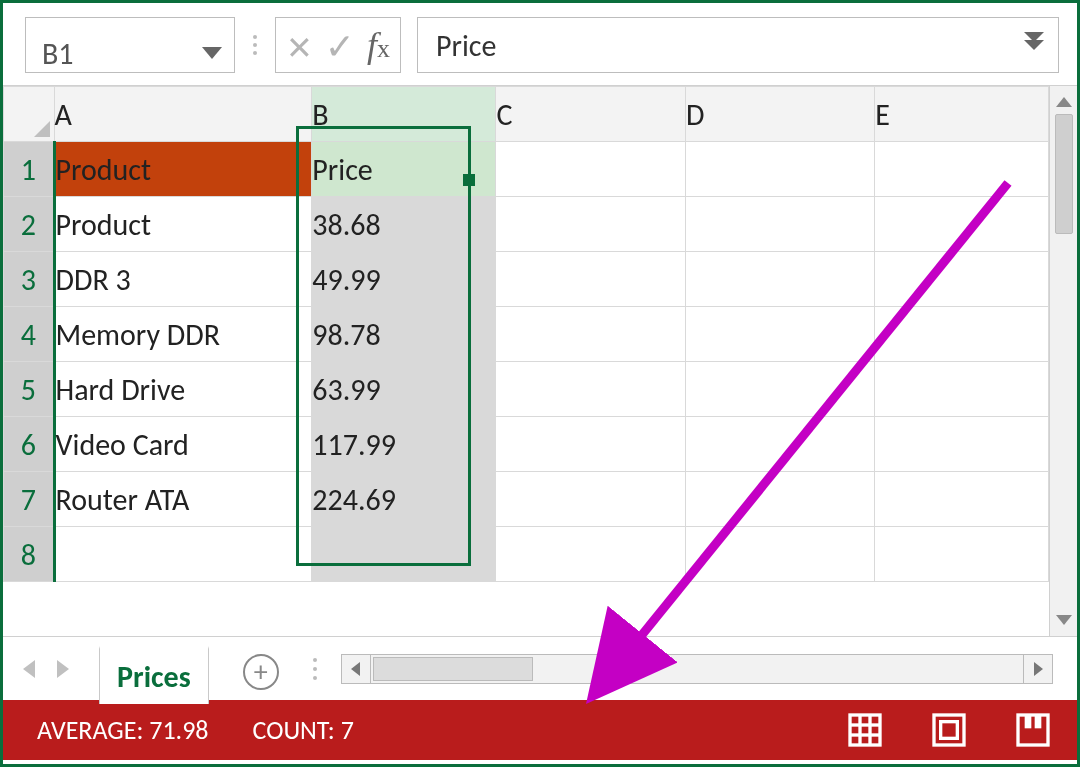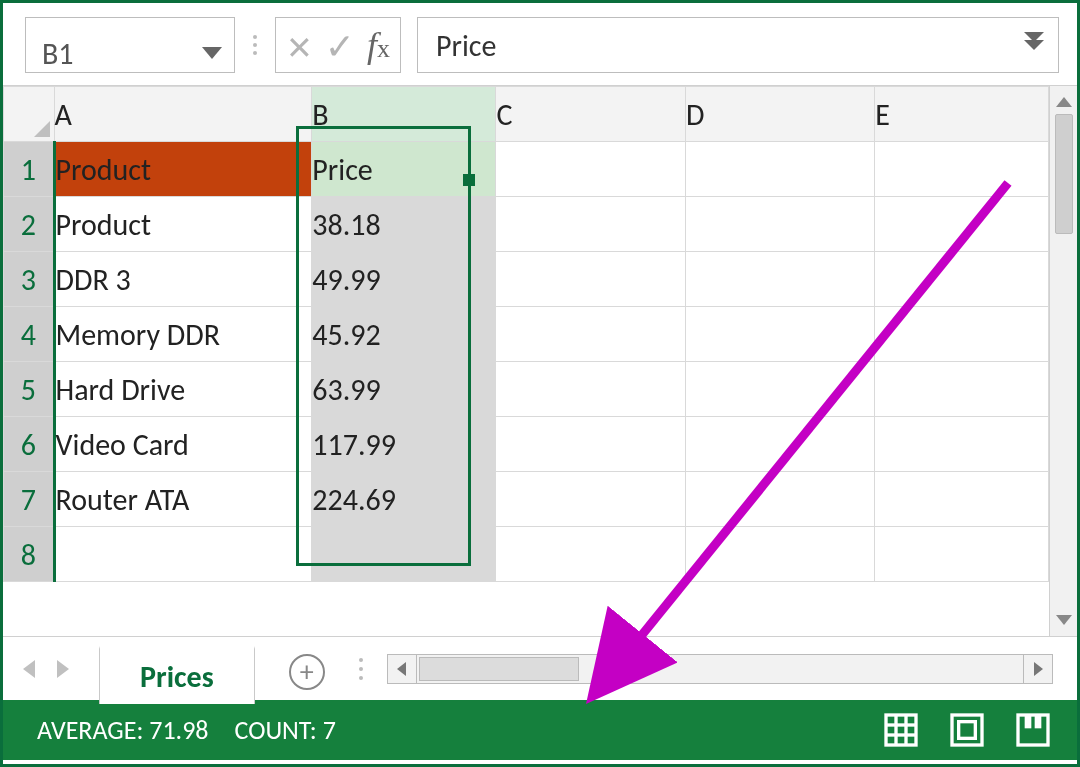--- a/index.html
+++ b/index.html
@@ -213,21 +213,21 @@
     display:flex; gap:22px; padding-right:30px;
     color:#c0c0c0;
     font-size:24px;
   }
   .tabnav .tri-l{width:0;height:0;border-top:9px solid transparent;border-bottom:9px solid transparent;border-right:12px solid #c0c0c0;}
   .tabnav .tri-r{width:0;height:0;border-top:9px solid transparent;border-bottom:9px solid transparent;border-left:12px solid #c0c0c0;}
   .tab{
     border:1px solid #c9c9c9;
     border-bottom:none;
     height:58px;
-    padding:0 40px;
+    padding:0 17px;
     display:flex;align-items:center;
     font-size:30px;
     font-weight:600;
     color:#0a6e3c;
     background:#fff;
     position:relative;
     top:6px;
     border-top:3px solid #fff;
     box-shadow: inset 0 3px 0 #fff;
   }
@@ -256,26 +256,26 @@
   .hscroll .hbtn{
     width:30px;height:30px;border:1px solid #bbb;background:#f2f2f2;display:flex;align-items:center;justify-content:center;
   }
   .hscroll .tri-l{width:0;height:0;border-top:7px solid transparent;border-bottom:7px solid transparent;border-right:9px solid #777;}
   .hscroll .tri-r{width:0;height:0;border-top:7px solid transparent;border-bottom:7px solid transparent;border-left:9px solid #777;}
   .hscroll .htrack{flex:1;height:30px;border-top:1px solid #bbb;border-bottom:1px solid #bbb;background:#f2f2f2;position:relative;}
   .hscroll .hthumb{position:absolute;left:2px;top:2px;height:24px;width:160px;background:#dcdcdc;border:1px solid #bbb;}
   
   .status{
     height:60px;
-    background:#15803d;
+    background:#b91c1c;
     display:flex;
     align-items:center;
     color:#fff;
     font-size:26px;
-    gap:26px;
+    gap:44px;
     padding:0 24px 0 34px;
   }
   .status .stat{white-space:nowrap;}
   .status .stat.sum{
     border:4px solid #c400c4;
     padding:4px 10px;
     margin:-4px 0;
   }
   .status .flex{flex:1;}
   .status .vicon{
@@ -341,37 +341,37 @@
         <td class="rl sel">1</td>
         <td class="a1">Product</td>
         <td class="b1">Price</td>
         <td></td>
         <td></td>
         <td></td>
       </tr>
       <tr>
         <td class="rl sel">2</td>
         <td>Product</td>
-        <td class="bsel num">38.18</td>
+        <td class="bsel num">38.68</td>
         <td></td>
         <td></td>
         <td></td>
       </tr>
       <tr>
         <td class="rl sel">3</td>
         <td>DDR 3</td>
         <td class="bsel num">49.99</td>
         <td></td>
         <td></td>
         <td></td>
       </tr>
       <tr>
         <td class="rl sel">4</td>
         <td>Memory DDR</td>
-        <td class="bsel num">45.92</td>
+        <td class="bsel num">98.78</td>
         <td></td>
         <td></td>
         <td></td>
       </tr>
       <tr>
         <td class="rl sel">5</td>
         <td>Hard Drive</td>
         <td class="bsel num">63.99</td>
         <td></td>
         <td></td>

